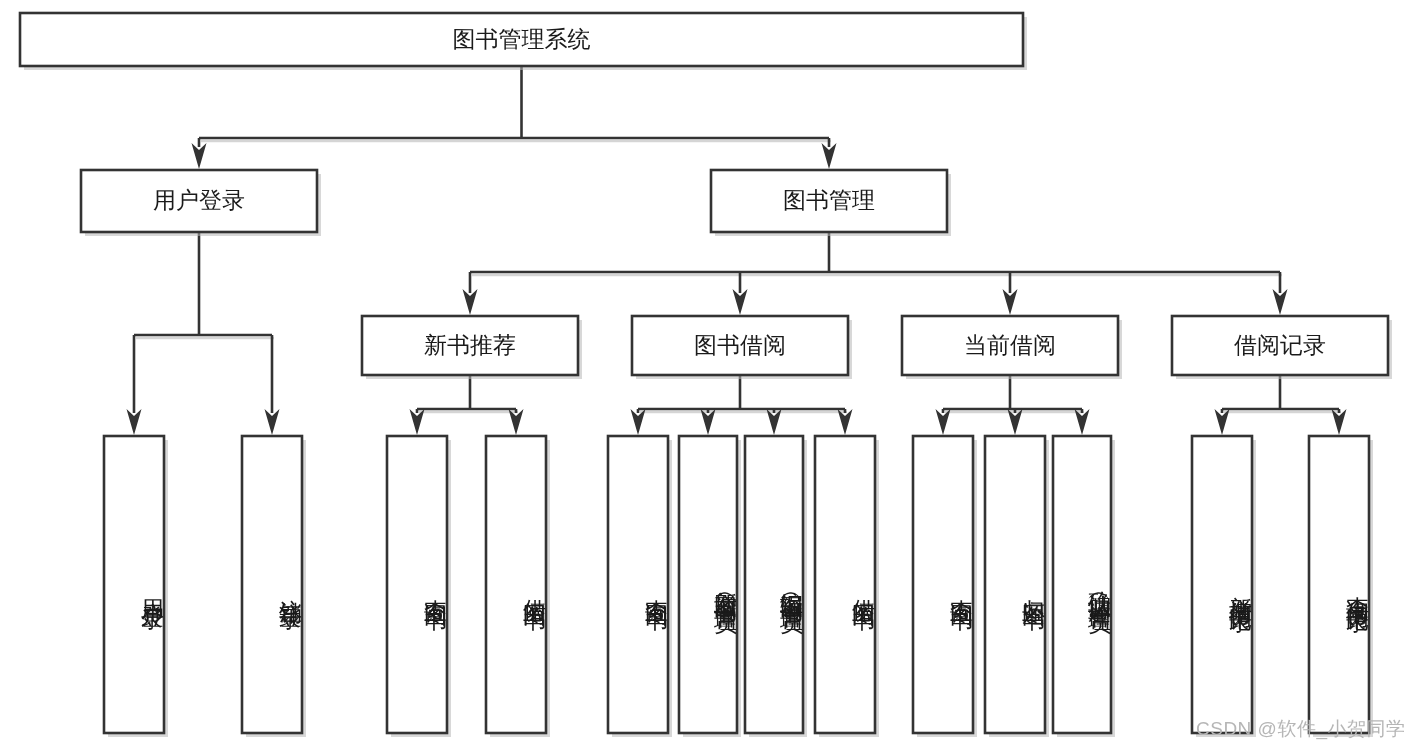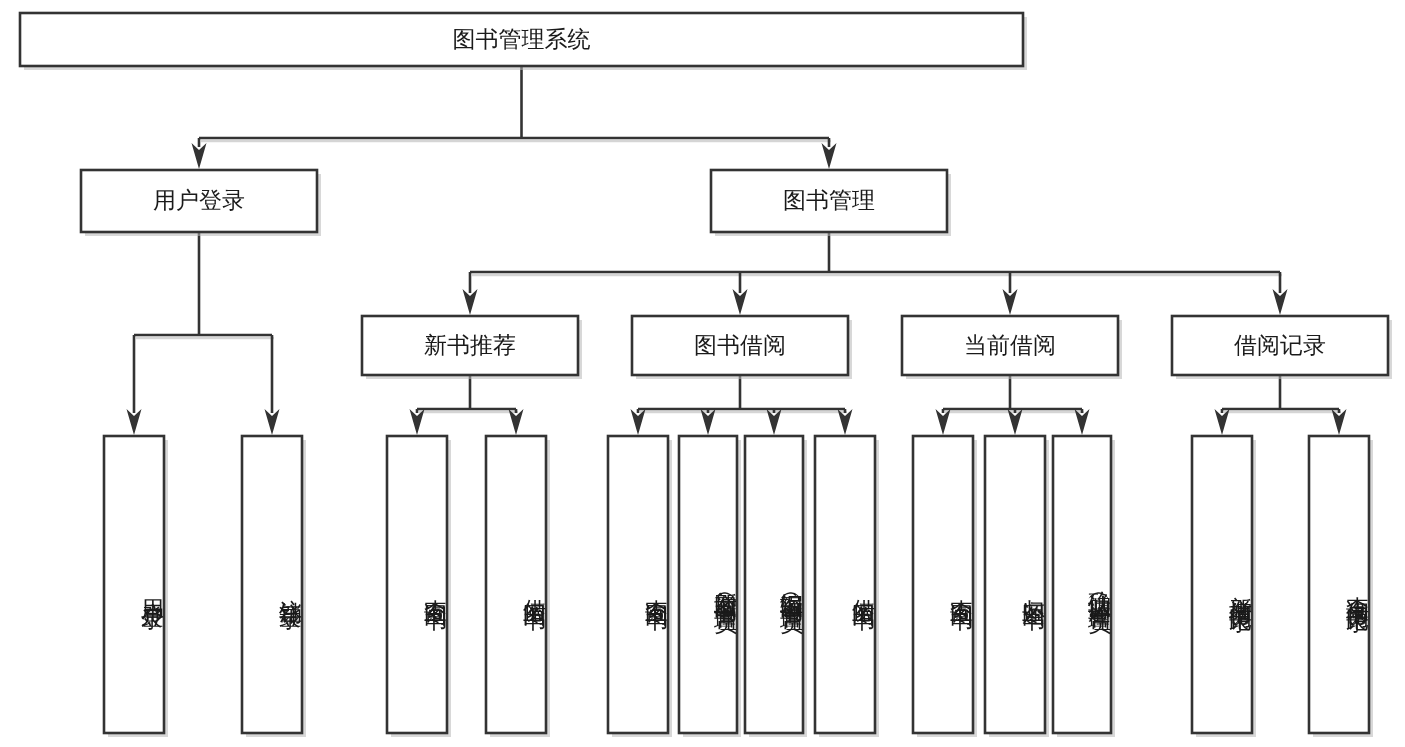--- a/index.html
+++ b/index.html
@@ -250,13 +250,14 @@
       <div class="node-label-v" style="left: 608px; top: 448px; width: 60px; height: 277px;">查询图书</div>
       <div class="node-label-v" style="left: 679px; top: 448px; width: 58px; height: 277px;">新增图书（管理员）</div>
       <div class="node-label-v" style="left: 745px; top: 448px; width: 58px; height: 277px;">编辑图书（管理员）</div>
       <div class="node-label-v" style="left: 815px; top: 448px; width: 60px; height: 277px;">借阅图书</div>
       <div class="node-label-v" style="left: 913px; top: 448px; width: 60px; height: 277px;">查询图书</div>
       <div class="node-label-v" style="left: 985px; top: 448px; width: 60px; height: 277px;">归还图书</div>
       <div class="node-label-v" style="left: 1053px; top: 448px; width: 58px; height: 277px;">确认归还（管理员）</div>
       <div class="node-label-v" style="left: 1192px; top: 448px; width: 60px; height: 277px;">新增借阅记录</div>
       <div class="node-label-v" style="left: 1309px; top: 448px; width: 60px; height: 277px;">查询借阅记录</div>
     </div>
+  <div class="watermark" style="left: 1196px; top: 716px;">CSDN @软件_小贺同学</div>
 </div>
 
 </body></html>

